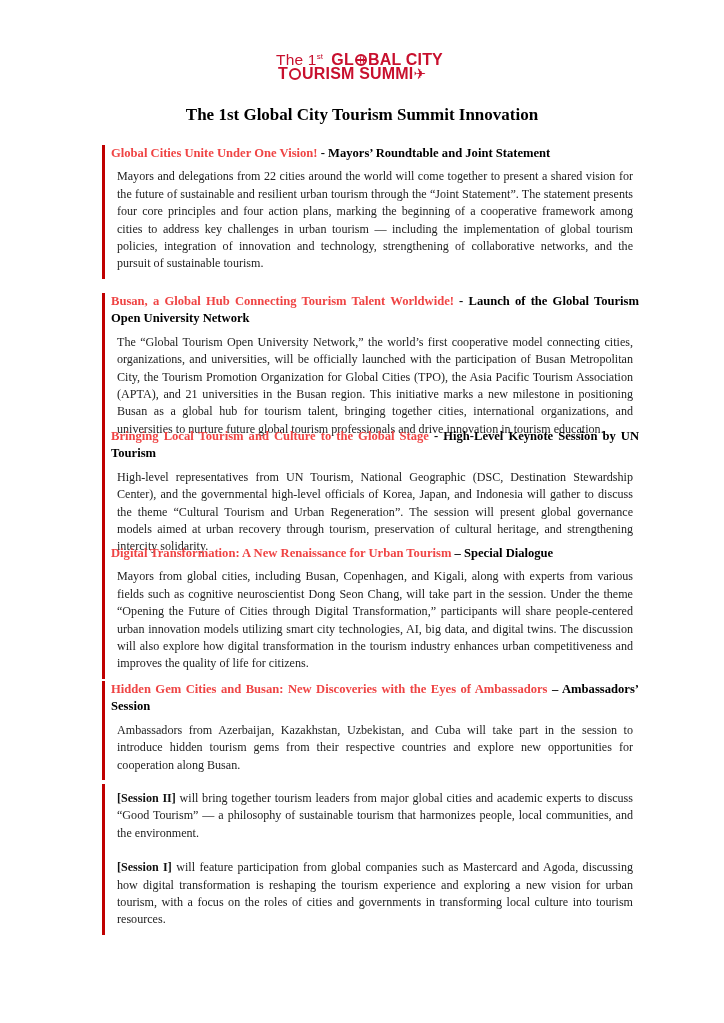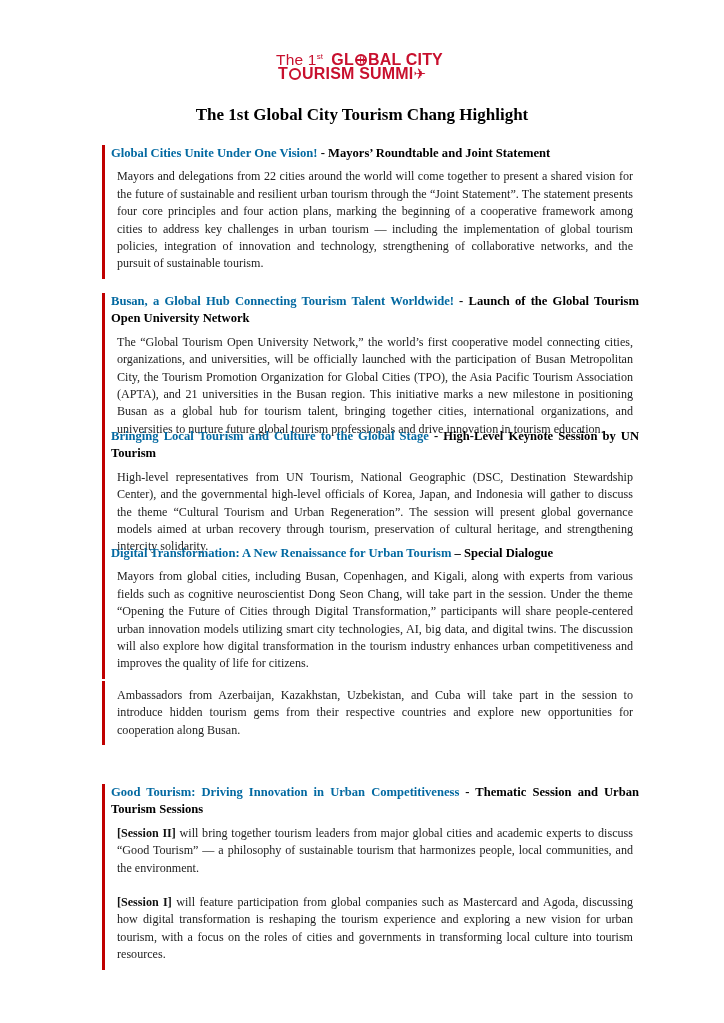--- a/index.html
+++ b/index.html
@@ -13,39 +13,39 @@
     .globe { display: inline-block; width: 12px; height: 12px; border: 2px solid #c8102e; border-radius: 50%; box-sizing: border-box; vertical-align: -1px; position: relative; margin: 0 1px; }
     .globe:before { content: ""; position: absolute; left: 3px; top: -1px; width: 2px; height: 10px; border-left: 1.5px solid #c8102e; border-right: 1.5px solid #c8102e; border-radius: 50%; box-sizing: content-box; }
     .globe:after { content: ""; position: absolute; left: -1px; top: 3px; width: 10px; height: 1.5px; background: #c8102e; }
     .compass { display: inline-block; width: 12px; height: 12px; border: 2px solid #c8102e; border-radius: 50%; box-sizing: border-box; vertical-align: -1px; margin: 0 1px; }
     .plane { display: inline-block; font-size: 15px; vertical-align: 0; }
 
     .title { position: absolute; left: 0; width: 724px; top: 104px; text-align: center; font-weight: bold; font-size: 17px; line-height: 22px; color: #000; }
 
     .section { position: absolute; left: 102px; width: 528px; border-left: 3px solid #c00000; padding-left: 6px; font-size: 12.1px; line-height: 17.4px; text-align: justify; }
     .sec-head { font-weight: bold; font-size: 12.6px; line-height: 17.4px; color: #000; }
-    .sec-head .red { color: #0369a1; }
+    .sec-head .red { color: #ef4444; }
     .sec-body { color: #222; }
     .sec-body p { margin: 6px; }
     .sec-body p + p { margin-top: 17px; }
     .sec-body b { color: #111; }
   </style>
 </head>
 <body>
 
 <div class="logo">
   <div class="logo-line1">
     <span class="the">The 1</span><span class="sup">st</span><span class="bold">GL</span><span class="globe"></span><span class="bold">BAL CITY</span>
   </div>
   <div class="logo-line2">
     <span>T</span><span class="compass"></span><span>URISM SUMMI</span><span class="plane">✈</span>
   </div>
 </div>
 
-<div class="title">The 1st Global City Tourism Chang Highlight</div>
+<div class="title">The 1st Global City Tourism Summit Innovation</div>
 
 <div class="section" style="top:145px;">
   <div class="sec-head"><span class="red">Global Cities Unite Under One Vision!</span><span> - Mayors’ Roundtable and Joint Statement</span></div>
   <div class="sec-body">
       <p>Mayors and delegations from 22 cities around the world will come together to present a shared vision for the future of sustainable and resilient urban tourism through the “Joint Statement”. The statement presents four core principles and four action plans, marking the beginning of a cooperative framework among cities to address key challenges in urban tourism — including the implementation of global tourism policies, integration of innovation and technology, strengthening of collaborative networks, and the pursuit of sustainable tourism.</p>
     </div>
 </div>
 
 <div class="section" style="top:293px;">
   <div class="sec-head"><span class="red">Busan, a Global Hub Connecting Tourism Talent Worldwide!</span><span> - Launch of the Global Tourism Open University Network</span></div>
@@ -62,24 +62,24 @@
 </div>
 
 <div class="section" style="top:545px;">
   <div class="sec-head"><span class="red">Digital Transformation: A New Renaissance for Urban Tourism</span><span> – Special Dialogue</span></div>
   <div class="sec-body">
       <p>Mayors from global cities, including Busan, Copenhagen, and Kigali, along with experts from various fields such as cognitive neuroscientist Dong Seon Chang, will take part in the session. Under the theme “Opening the Future of Cities through Digital Transformation,” participants will share people-centered urban innovation models utilizing smart city technologies, AI, big data, and digital twins. The discussion will also explore how digital transformation in the tourism industry enhances urban competitiveness and improves the quality of life for citizens.</p>
     </div>
 </div>
 
 <div class="section" style="top:681px;">
+  <div class="sec-head"><span class="red">Hidden Gem Cities and Busan: New Discoveries with the Eyes of Ambassadors</span><span> – Ambassadors’ Session</span></div>
   <div class="sec-body">
       <p>Ambassadors from Azerbaijan, Kazakhstan, Uzbekistan, and Cuba will take part in the session to introduce hidden tourism gems from their respective countries and explore new opportunities for cooperation along Busan.</p>
     </div>
 </div>
 
 <div class="section" style="top:784px;">
-  <div class="sec-head"><span class="red">Good Tourism: Driving Innovation in Urban Competitiveness</span><span> - Thematic Session and Urban Tourism Sessions</span></div>
   <div class="sec-body">
     <p><b>[Session II]</b><span> will bring together tourism leaders from major global cities and academic experts to discuss “Good Tourism” — a philosophy of sustainable tourism that harmonizes people, local communities, and the environment.</span></p>
     <p><b>[Session I]</b><span> will feature participation from global companies such as Mastercard and Agoda, discussing how digital transformation is reshaping the tourism experience and exploring a new vision for urban tourism, with a focus on the roles of cities and governments in transforming local culture into tourism resources.</span></p>
   </div>
 </div>
 
 </body></html>

